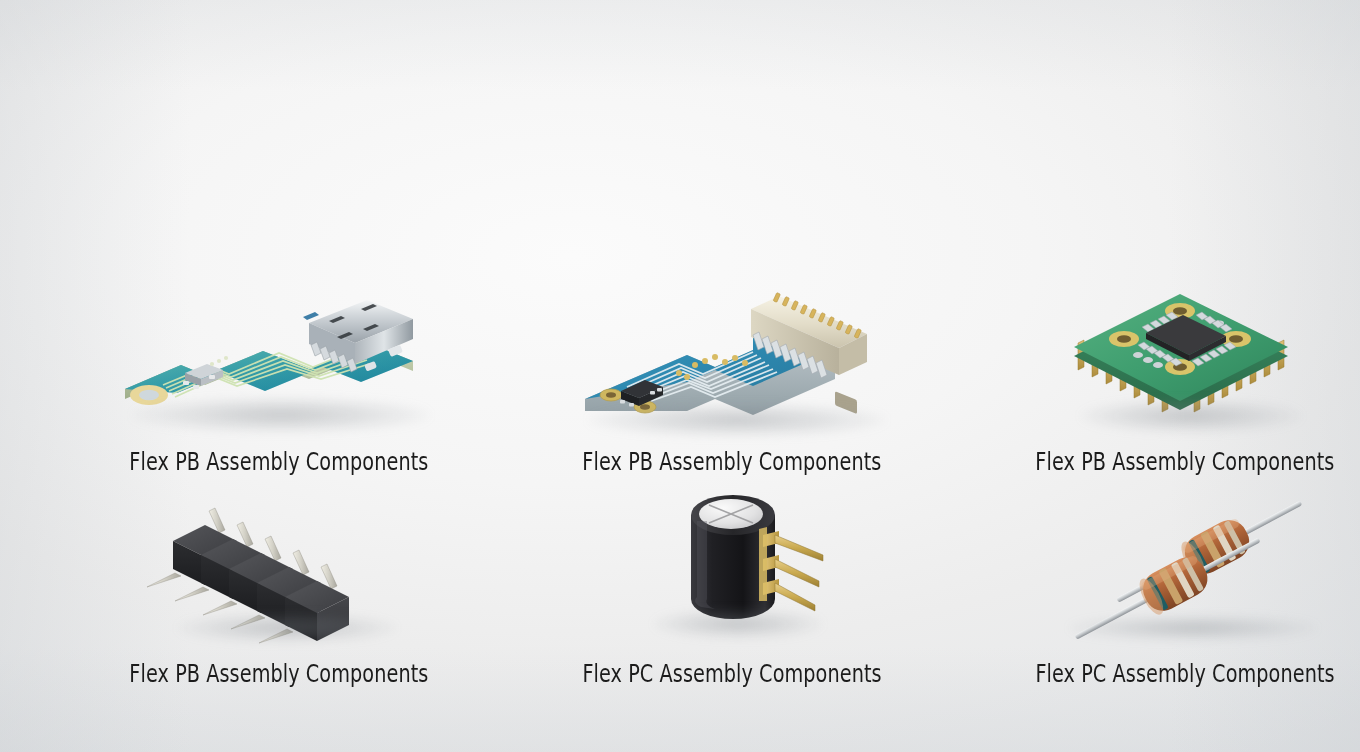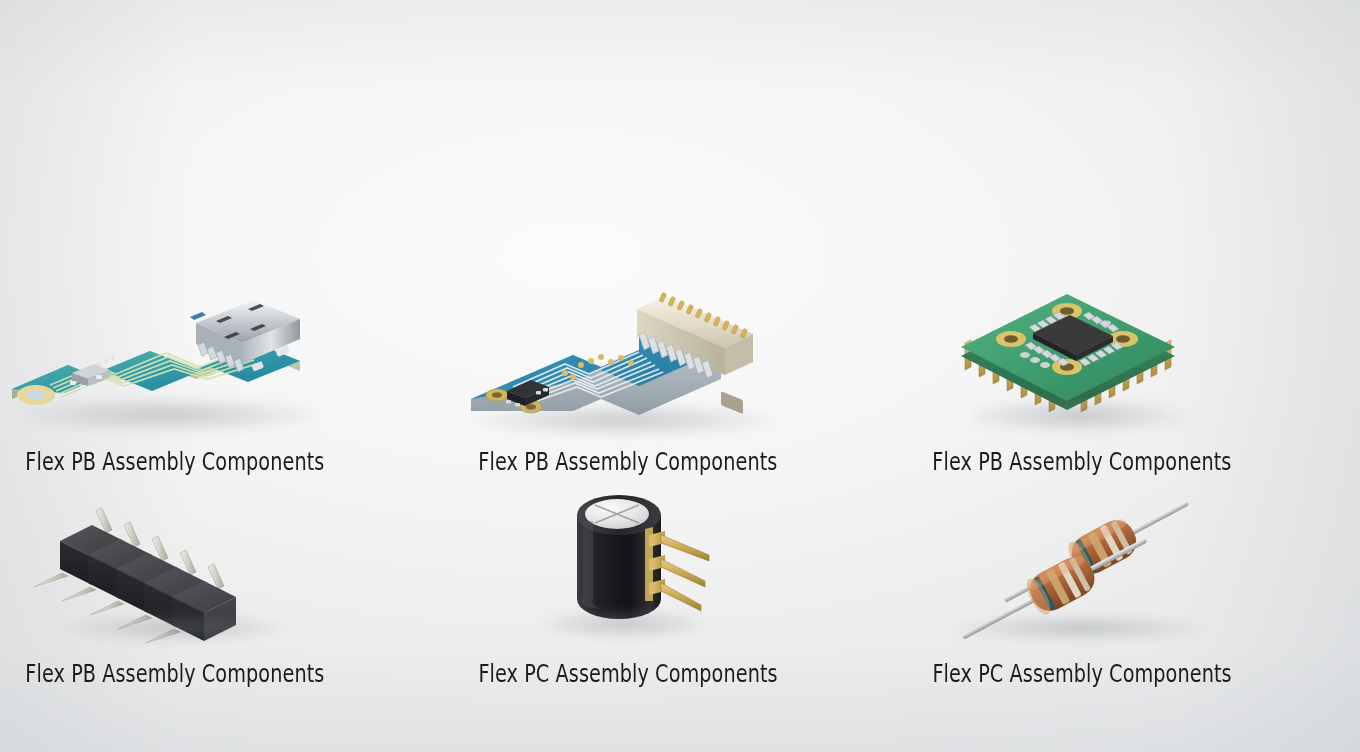--- a/index.html
+++ b/index.html
@@ -20,21 +20,21 @@
       linear-gradient(to bottom, rgba(206,210,214,.22) 0%, rgba(255,255,255,0) 12%, rgba(255,255,255,0) 86%, rgba(200,204,208,.26) 100%);
   }
   
   #grid { position:absolute; inset:0; display:grid;
     grid-template-columns:repeat(3,1fr);
     grid-template-rows:212px 212px;
     align-content:center;
     padding-top:196px;
   }
   .cell { position:relative; display:flex; flex-direction:column;
-          align-items:flex-start; justify-content:flex-end; }
+          align-items:flex-end; justify-content:flex-end; }
   .stage { position:relative; width:340px; height:172px; }
   .caption {
     font-family:"Liberation Sans Narrow","DejaVu Sans Condensed","Liberation Sans", sans-serif;
     font-size:25px; line-height:1; color:#1b1b1b; letter-spacing:.1px;
     white-space:nowrap; margin-top:8px;
     transform:scaleX(.855); transform-origin:center;
   }
   .shadow { position:absolute; border-radius:50%;
     background:radial-gradient(ellipse at center, rgba(120,126,132,.36) 0%, rgba(140,146,152,.16) 48%, rgba(255,255,255,0) 76%);
     filter:blur(5px); }

